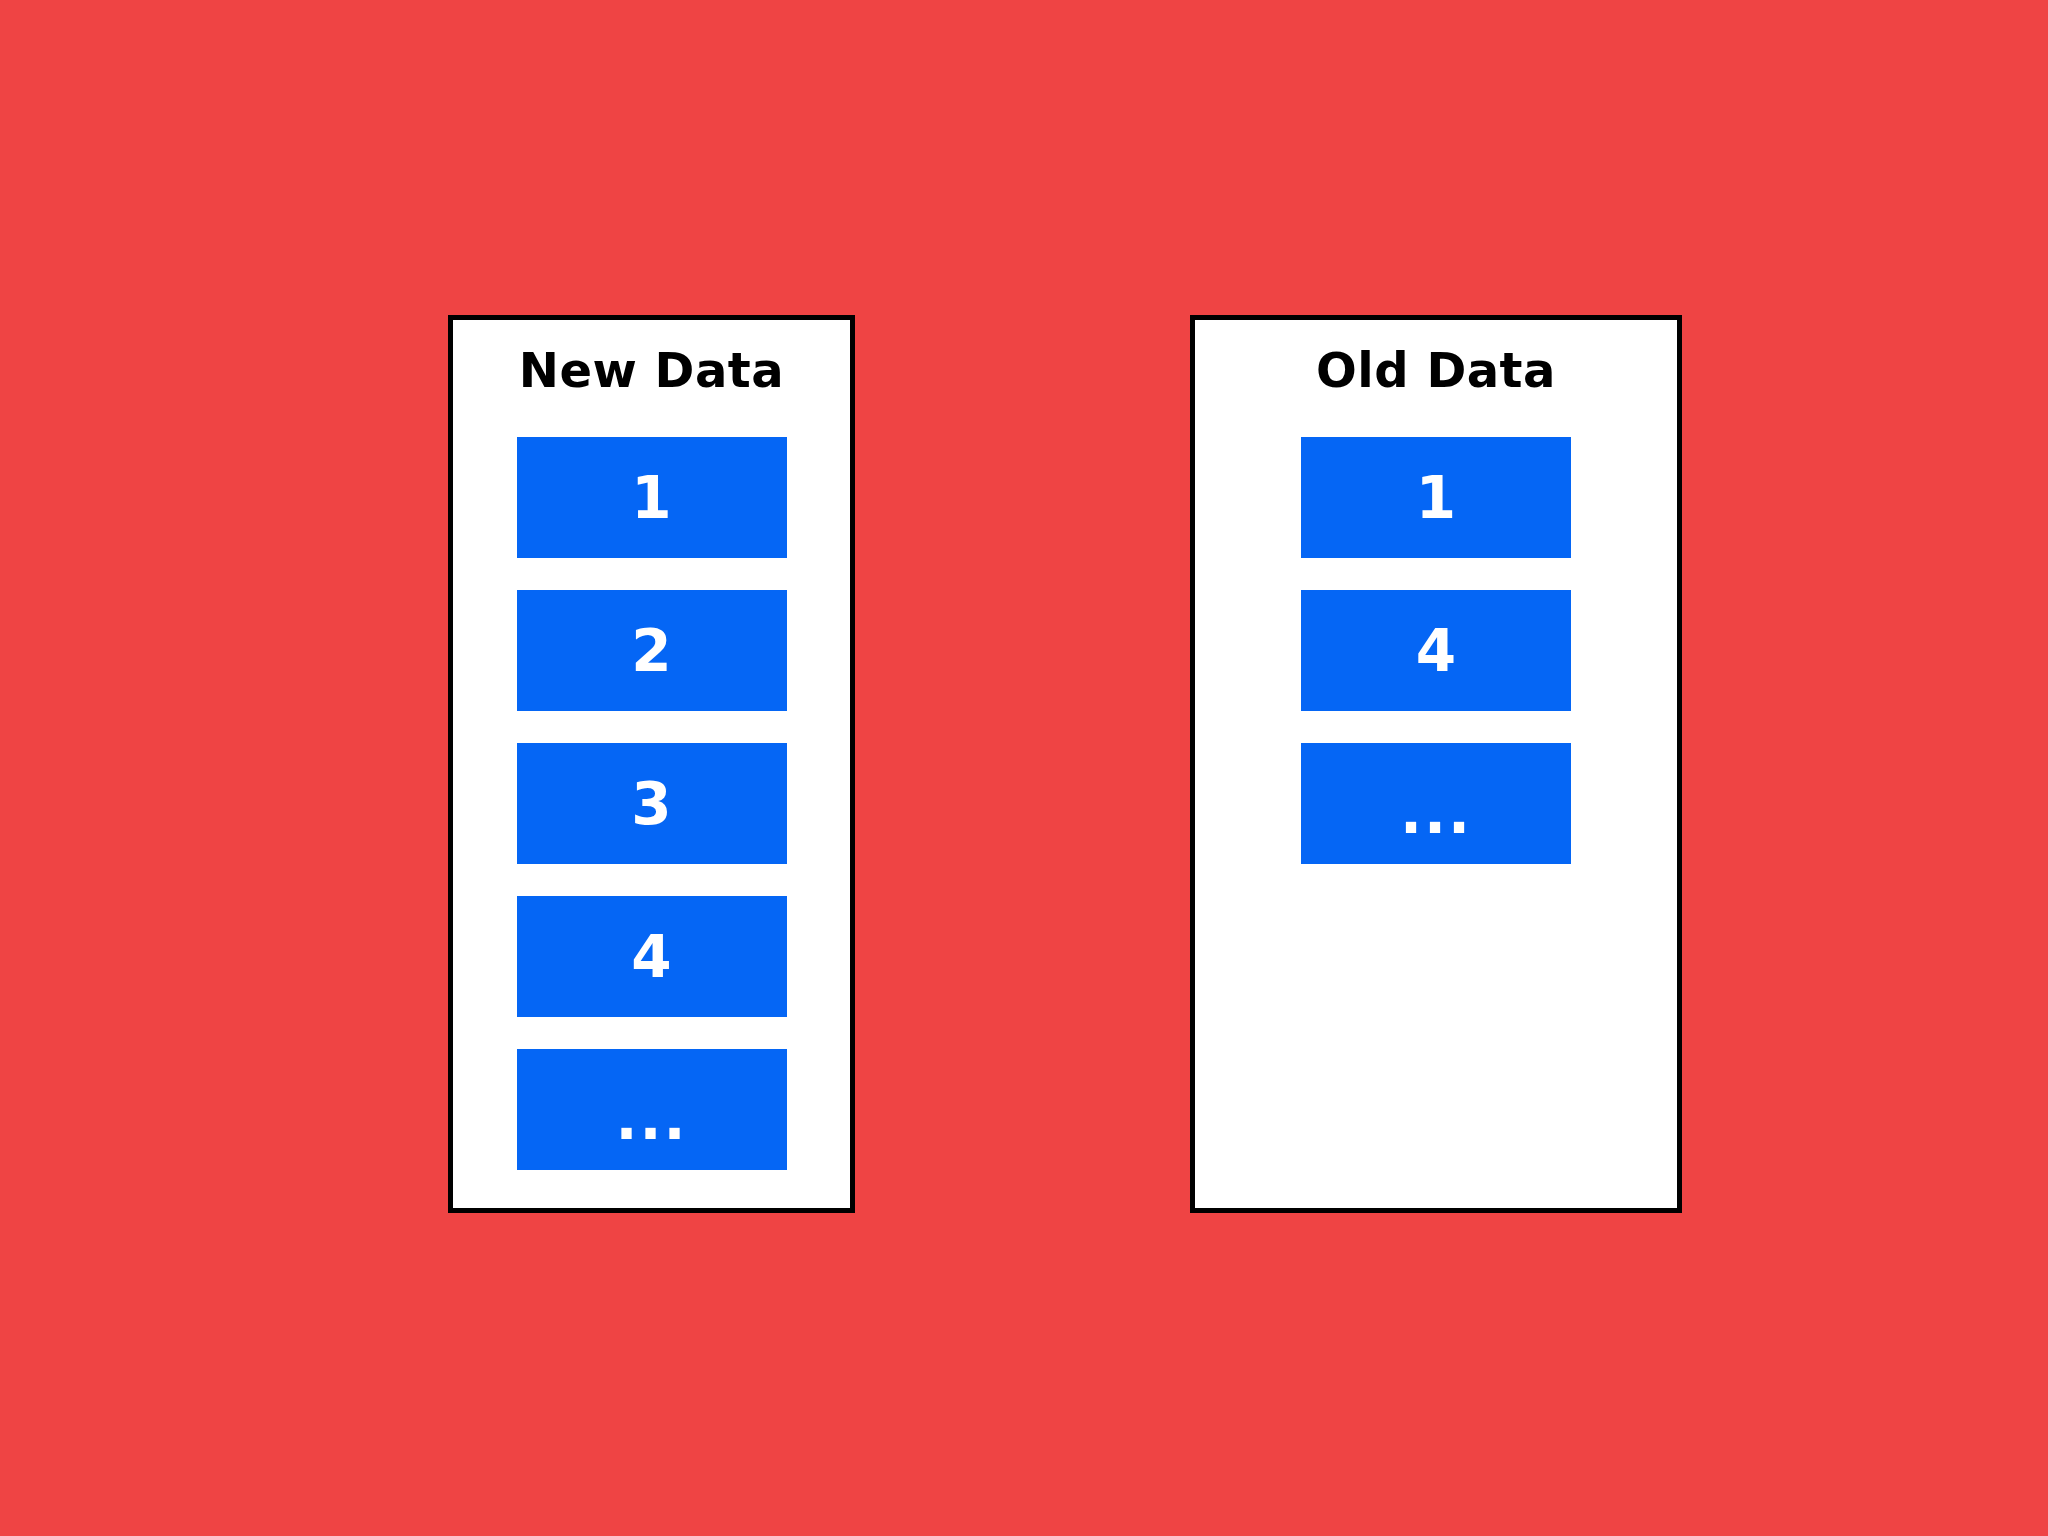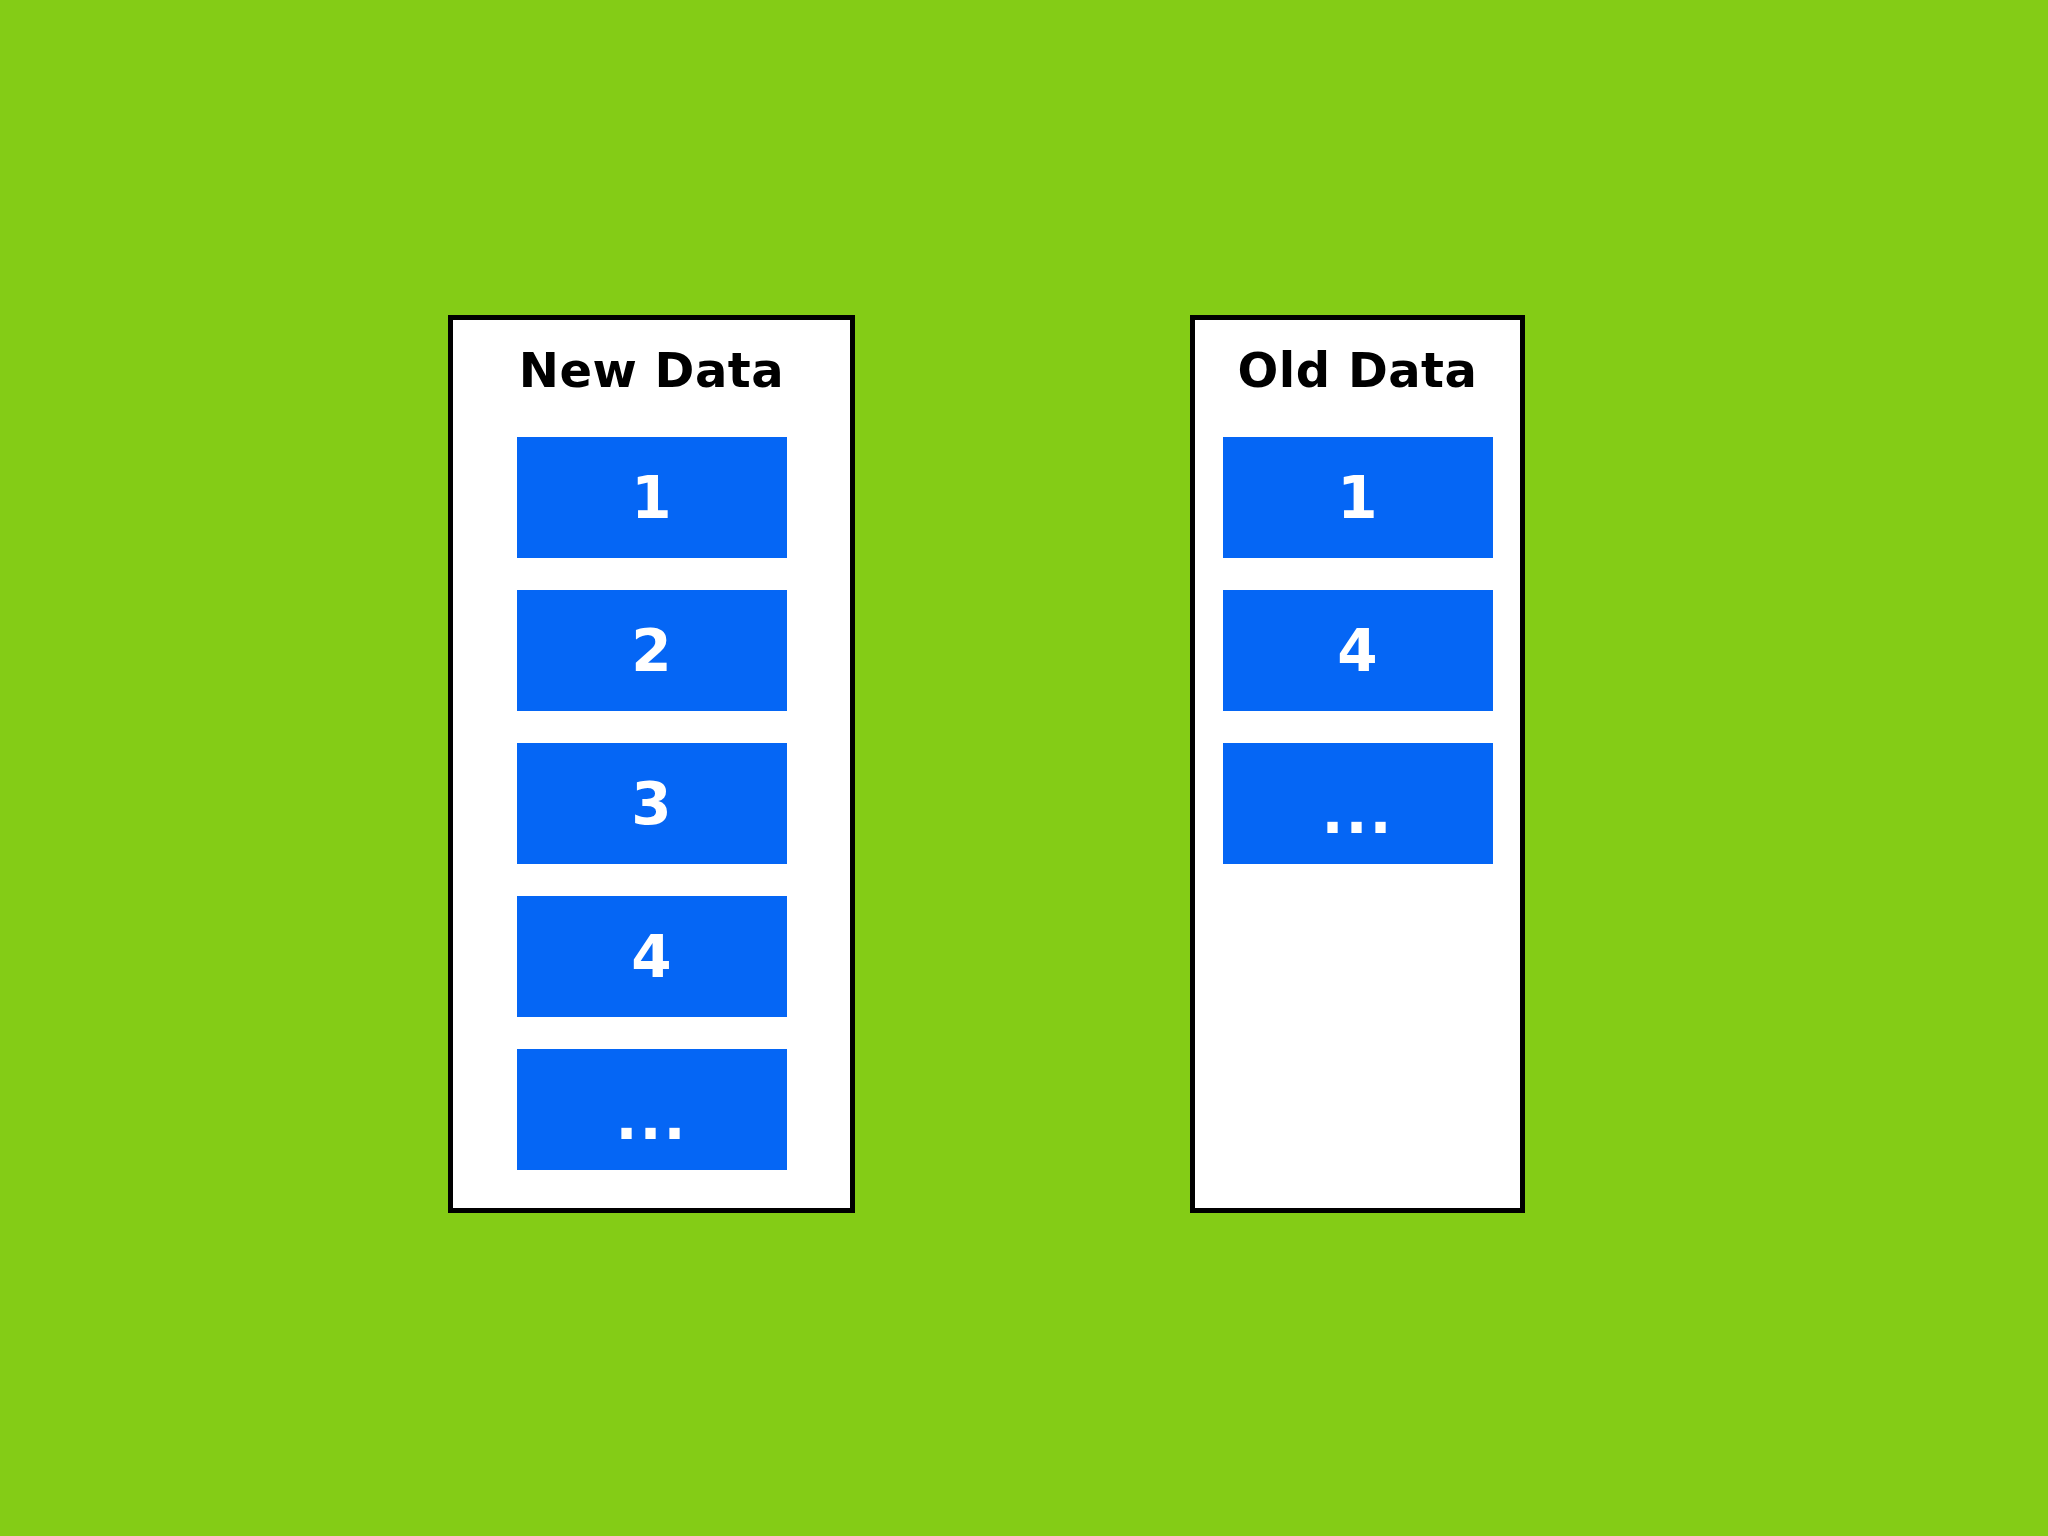--- a/index.html
+++ b/index.html
@@ -12,32 +12,32 @@
     width: 2048px;
     height: 1536px;
     overflow: hidden;
     font-family: "DejaVu Sans", "Liberation Sans", sans-serif;
   }
 
   #canvas {
     position: relative;
     width: 2048px;
     height: 1536px;
-    background: #84cc16;
+    background: #ef4444;
   }
 
   
   .panel {
     position: absolute;
     box-sizing: border-box;
     background: #ffffff;
     border: 5px solid #000000;
   }
   #panel-new  { left: 448px;  top: 315px; width: 407px; height: 898px; }
-  #panel-old  { left: 1190px; top: 315px; width: 335px; height: 898px; }
+  #panel-old  { left: 1190px; top: 315px; width: 492px; height: 898px; }
 
   .panel-title {
     position: absolute;
     left: 0;
     top: 26px;
     width: 100%;
     text-align: center;
     font-size: 48px;
     font-weight: bold;
     line-height: 1;

